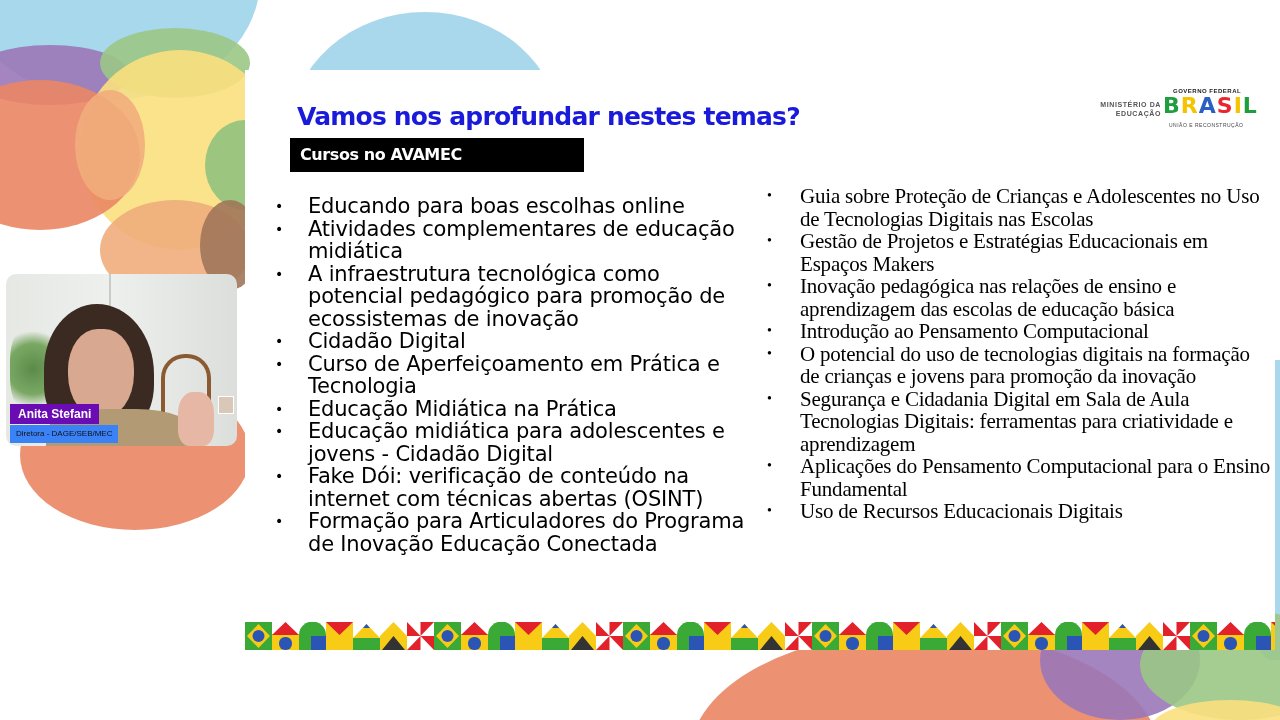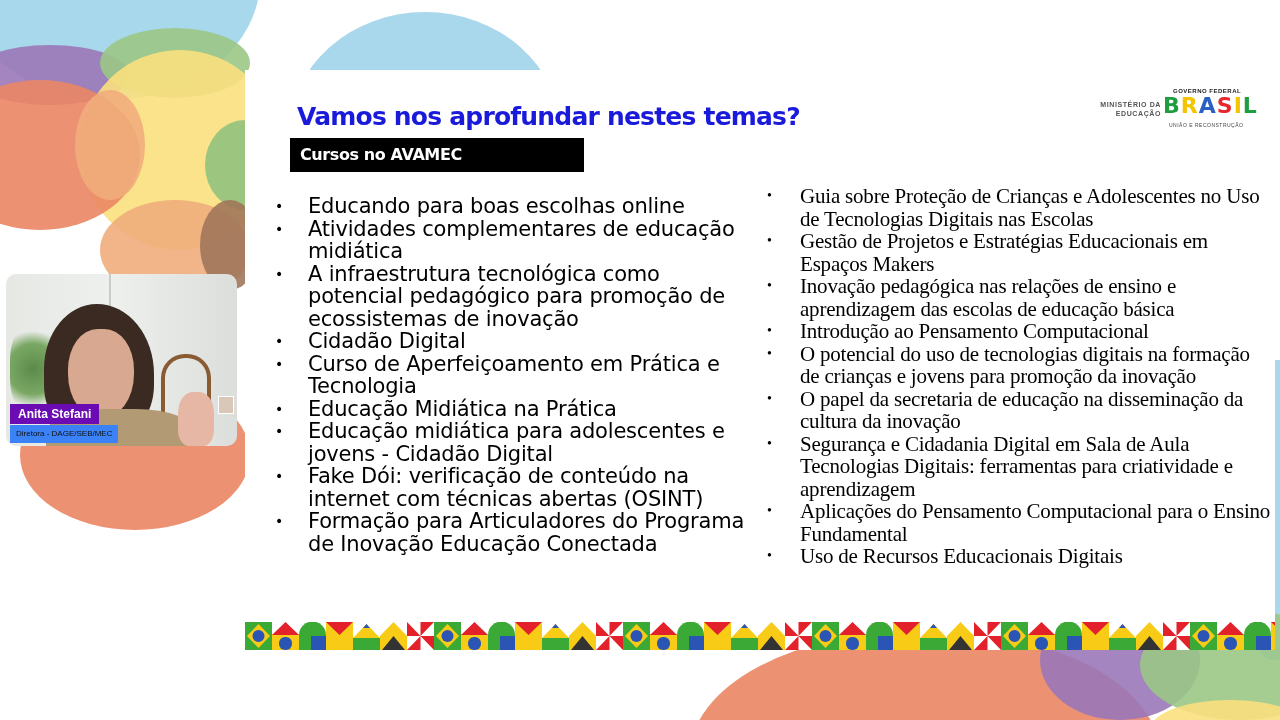--- a/index.html
+++ b/index.html
@@ -131,21 +131,20 @@
     <li>Fake Dói: verificação de conteúdo na internet com técnicas abertas (OSINT)</li>
     <li>Formação para Articuladores do Programa de Inovação Educação Conectada</li>
   </ul>
 
   <ul class="col col-right">
     <li>Guia sobre Proteção de Crianças e Adolescentes no Uso de Tecnologias Digitais nas Escolas</li>
     <li>Gestão de Projetos e Estratégias Educacionais em Espaços Makers</li>
     <li>Inovação pedagógica nas relações de ensino e aprendizagem das escolas de educação básica</li>
     <li>Introdução ao Pensamento Computacional</li>
     <li>O potencial do uso de tecnologias digitais na formação de crianças e jovens para promoção da inovação</li>
-    <li>O papel da secretaria de educação na disseminação da cultura da inovação</li>
     <li>Segurança e Cidadania Digital em Sala de Aula Tecnologias Digitais: ferramentas para criatividade e aprendizagem</li>
     <li>Aplicações do Pensamento Computacional para o Ensino Fundamental</li>
     <li>Uso de Recursos Educacionais Digitais</li>
   </ul>
 
   <div class="deco-strip" id="strip">
       <div class="tile"><svg width="27" height="28">
           <rect width="27" height="28" fill="#3aa935"></rect>
           <polygon points="13.5,2 25,14 13.5,26 2,14" fill="#f7cb16"></polygon>
           <circle cx="13.5" cy="14" r="6" fill="#2b55b5"></circle>

